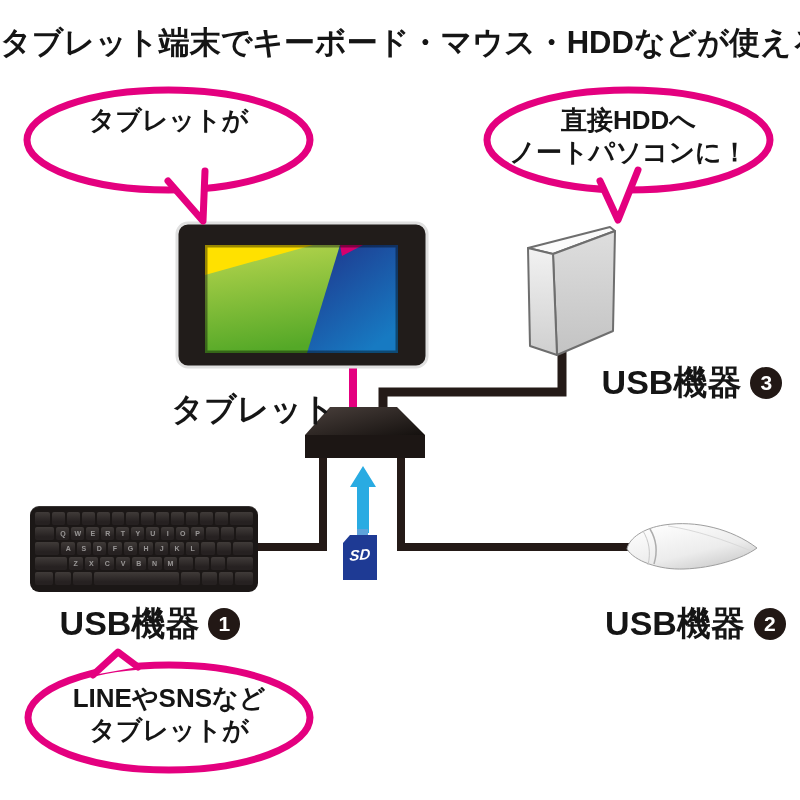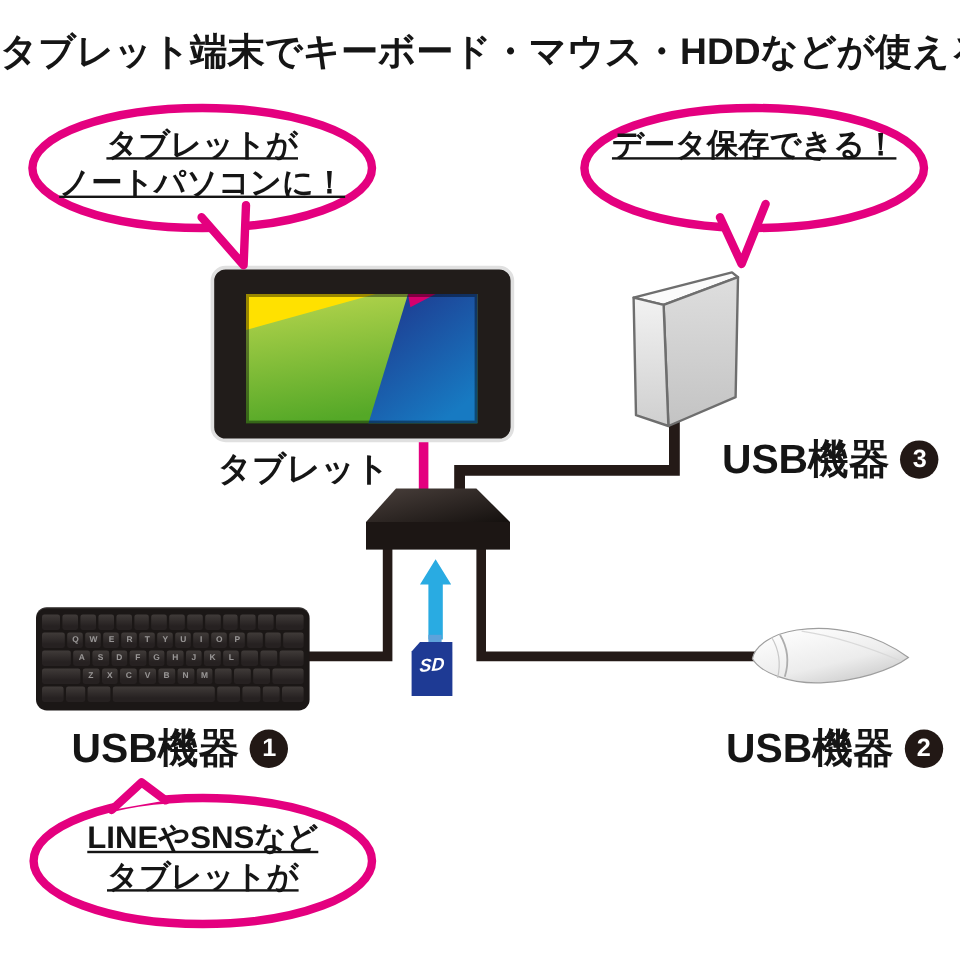--- a/index.html
+++ b/index.html
@@ -7,31 +7,31 @@
     position:relative;width:800px;height:800px;background:#ffffff;overflow:hidden;
     font-family:"Liberation Sans","DejaVu Sans",sans-serif;color:#111;
   }
   #diagram-svg{position:absolute;left:0;top:0;width:800px;height:800px;}
   .title{
     position:absolute;top:22px;left:0;width:100%;text-align:center;
     font-size:31px;font-weight:bold;white-space:nowrap;color:#151515;
   }
   .bubble-text{
     position:absolute;text-align:center;font-size:26px;font-weight:bold;
-    line-height:32px;color:#151515;text-decoration:underline;
+    line-height:32px;color:#151515;
   }
   .bubble-text span{display:block;}
   #bubble-text-tablet{left:27px;top:104px;width:283px;}
   #bubble-text-hdd{left:487px;top:104px;width:283px;}
   #bubble-text-sns{left:28px;top:682px;width:282px;}
   .device-label{
     position:absolute;font-size:34px;font-weight:bold;color:#151515;
     display:flex;align-items:center;justify-content:center;gap:9px;white-space:nowrap;
   }
-  #label-tablet{left:173px;top:372px;width:160px;font-size:28px;}
+  #label-tablet{left:173px;top:388px;width:160px;font-size:32px;}
   #label-usb1{left:50px;top:601px;width:200px;}
   #label-usb2{left:588px;top:601px;width:215px;}
   #label-usb3{left:587px;top:360px;width:210px;}
   #label-sd{left:295px;top:583px;width:140px;font-size:29px;}
   .num-badge{
     display:inline-flex;width:32px;height:32px;border-radius:50%;
     background:#221815;color:#fff;font-size:21px;font-weight:bold;
     align-items:center;justify-content:center;flex:0 0 auto;
   }
   .sd-logo{
@@ -221,24 +221,24 @@
         <div class="kb-key" style="flex: 1.2 1.2 0px;"></div>
         <div class="kb-key" style="flex: 1 1 0px;"></div>
         <div class="kb-key" style="flex: 1.4 1.4 0px;"></div>
       </div>
     </div>
 
   <div class="title">タブレット端末でキーボード・マウス・HDDなどが使える</div>
 
   <div class="bubble-text" id="bubble-text-tablet">
     <span>タブレットが</span>
+  </div>
+  <div class="bubble-text" id="bubble-text-hdd">
+    <span>直接HDDへ</span>
     <span>ノートパソコンに！</span>
-  </div>
-  <div class="bubble-text" id="bubble-text-hdd">
-    <span>データ保存できる！</span>
   </div>
   <div class="bubble-text" id="bubble-text-sns">
     <span>LINEやSNSなど</span>
     <span>タブレットが</span>
   </div>
 
   <div class="device-label" id="label-tablet">
     <span>タブレット</span>
   </div>
   <div class="device-label" id="label-usb1">

